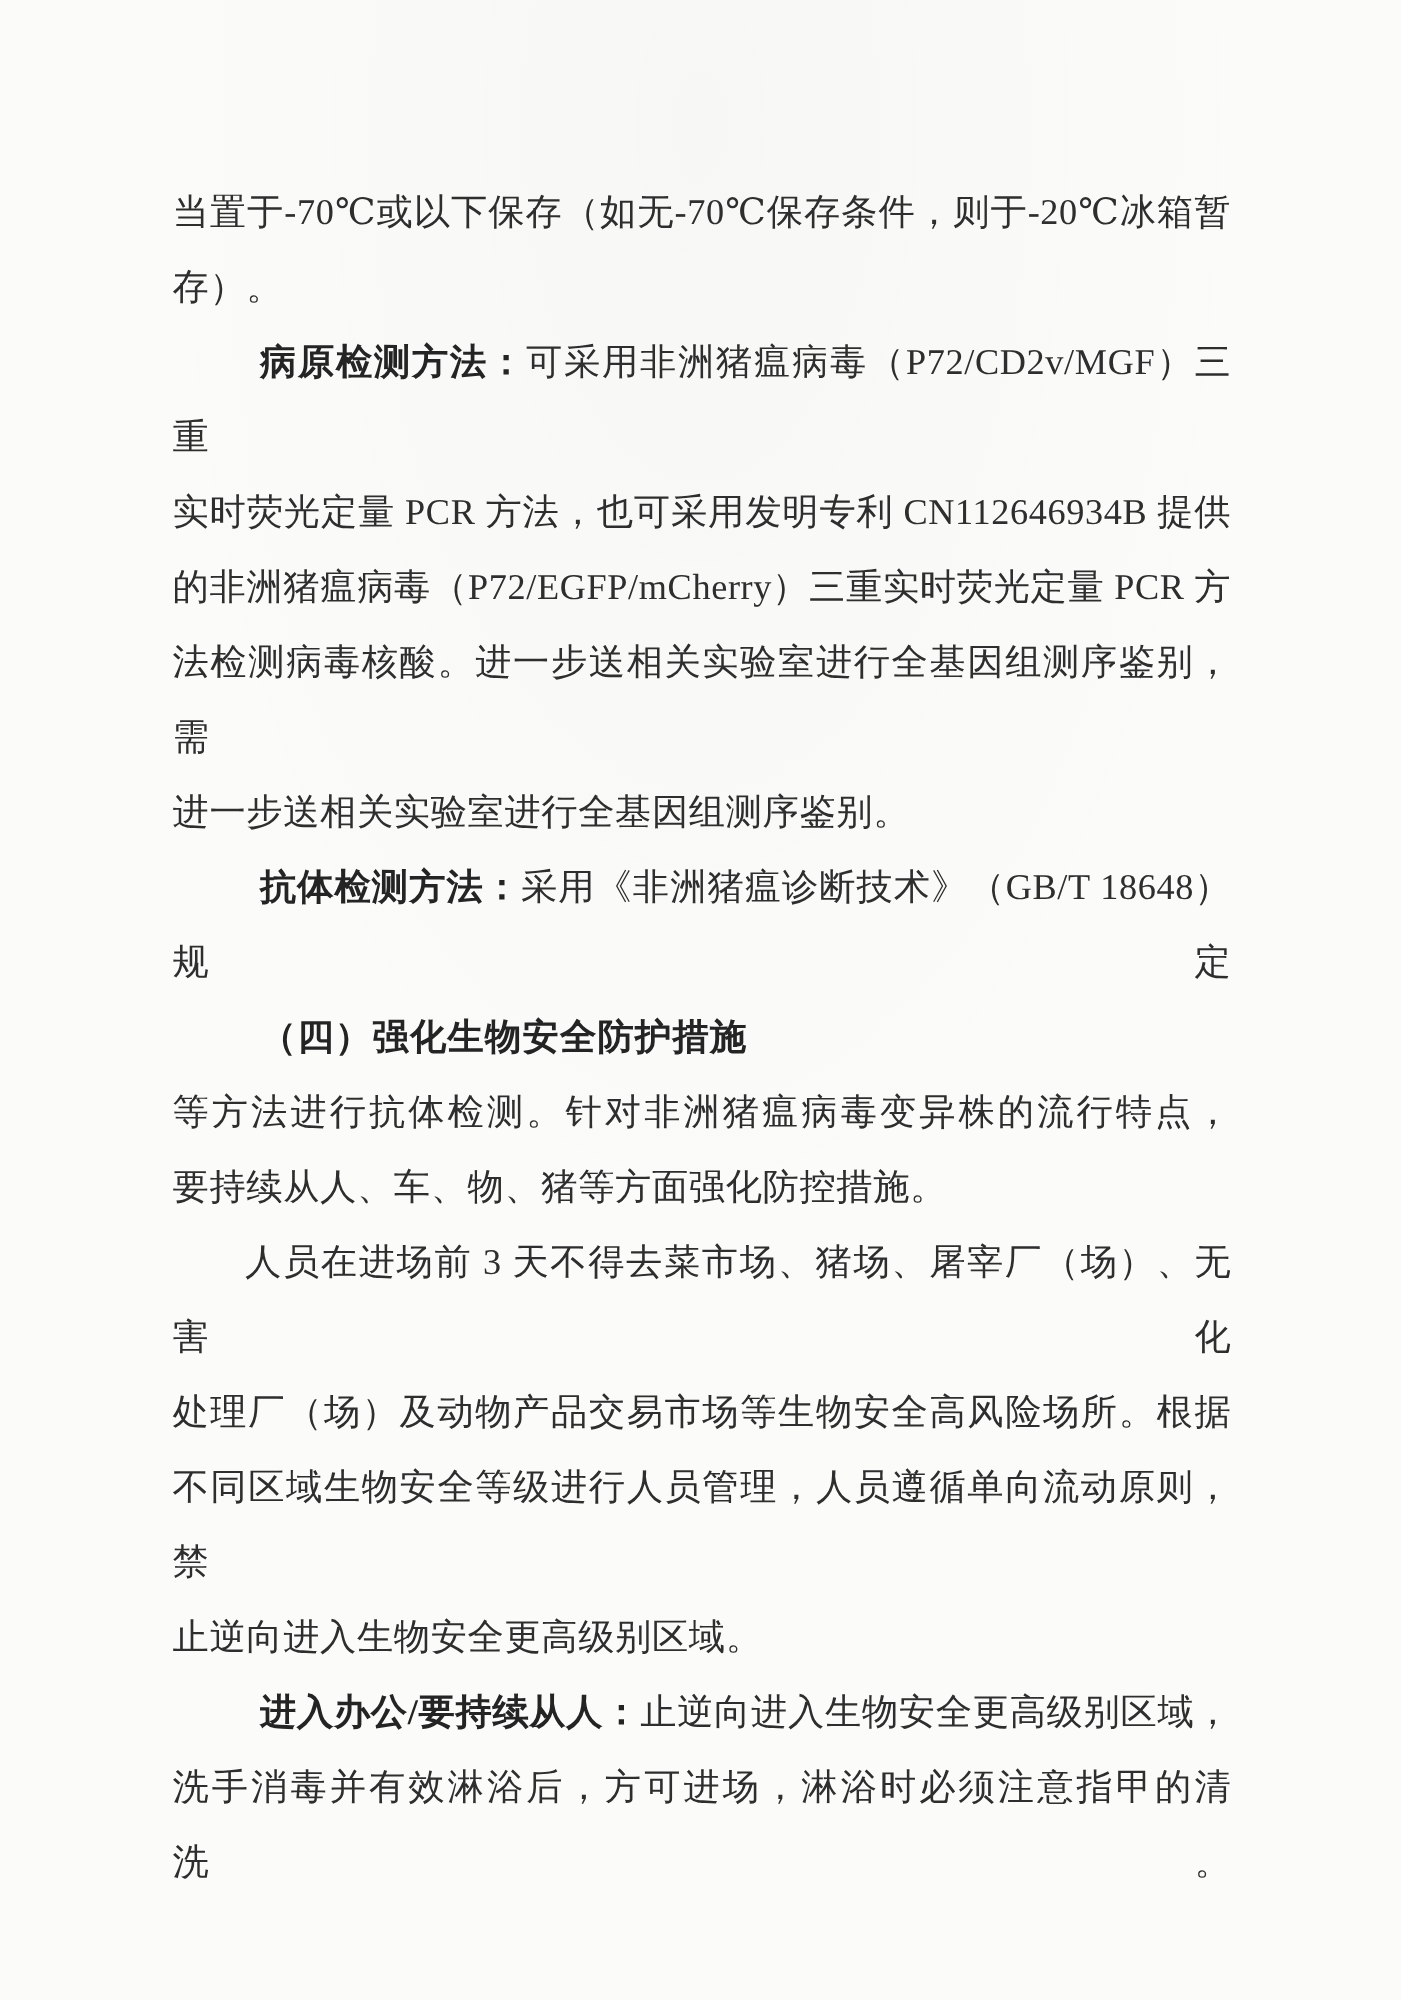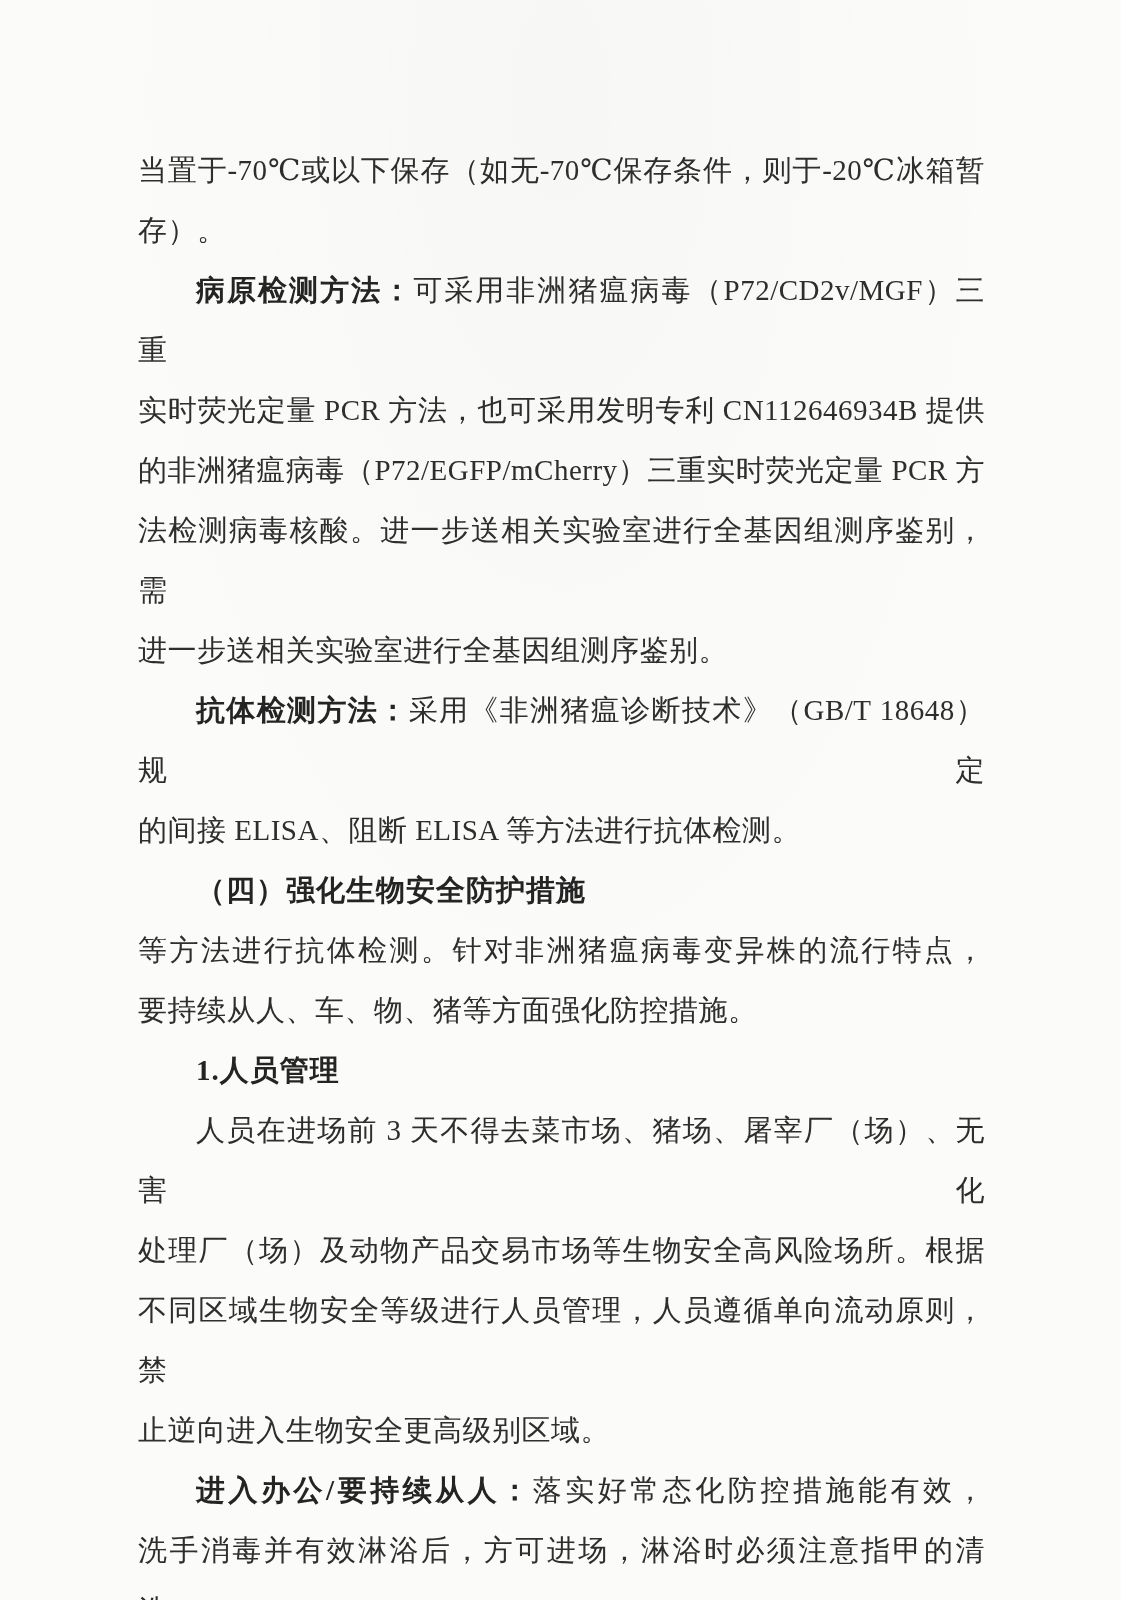--- a/index.html
+++ b/index.html
@@ -44,20 +44,21 @@
   
   .line.end {
     text-align: left;
   }
   .line.indent {
     text-indent: 2em;
   }
   .line .lead {
     font-weight: 700;
     color: #242424;
+    margin-left: 12px;
   }
   .line.heading .lead {
     letter-spacing: 1px;
   }
 </style>
 </head>
 <body>
 
 <div class="page">
   <div class="content">
@@ -65,32 +66,30 @@
     <p class="line full"><span>当置于-70℃或以下保存（如无-70℃保存条件，则于-20℃冰箱暂</span></p>
     <p class="line end"><span>存）。</span></p>
 
     <p class="line full indent"><b class="lead">病原检测方法：</b><span>可采用非洲猪瘟病毒（P72/CD2v/MGF）三重</span></p>
     <p class="line full"><span>实时荧光定量 PCR 方法，也可采用发明专利 CN112646934B 提供</span></p>
     <p class="line full"><span>的非洲猪瘟病毒（P72/EGFP/mCherry）三重实时荧光定量 PCR 方</span></p>
     <p class="line full"><span>法检测病毒核酸。进一步送相关实验室进行全基因组测序鉴别，需</span></p>
     <p class="line end"><span>进一步送相关实验室进行全基因组测序鉴别。</span></p>
 
     <p class="line full indent"><b class="lead">抗体检测方法：</b><span>采用《非洲猪瘟诊断技术》（GB/T 18648）规定</span></p>
-    <p class="line end"><span>的间接 ELISA、阻断 ELISA 等方法进行抗体检测。</span></p>
 
     <p class="line heading end indent"><b class="lead">（四）强化生物安全防护措施</b><span></span></p>
 
     <p class="line full"><span>等方法进行抗体检测。针对非洲猪瘟病毒变异株的流行特点，</span></p>
     <p class="line end"><span>要持续从人、车、物、猪等方面强化防控措施。</span></p>
 
-    <p class="line heading end indent"><b class="lead">1.人员管理</b><span></span></p>
 
     <p class="line full indent"><span>人员在进场前 3 天不得去菜市场、猪场、屠宰厂（场）、无害化</span></p>
     <p class="line full"><span>处理厂（场）及动物产品交易市场等生物安全高风险场所。根据</span></p>
     <p class="line full"><span>不同区域生物安全等级进行人员管理，人员遵循单向流动原则，禁</span></p>
     <p class="line end"><span>止逆向进入生物安全更高级别区域。</span></p>
 
-    <p class="line full indent"><b class="lead">进入办公/要持续从人：</b><span>落实好常态化防控措施能有效，</span></p>
+    <p class="line full indent"><b class="lead">进入办公/要持续从人：</b><span>止逆向进入生物安全更高级别区域，</span></p>
     <p class="line full"><span>洗手消毒并有效淋浴后，方可进场，淋浴时必须注意指甲的清洗。</span></p>
 
   </div>
 
 </div>
 
 </body></html>

